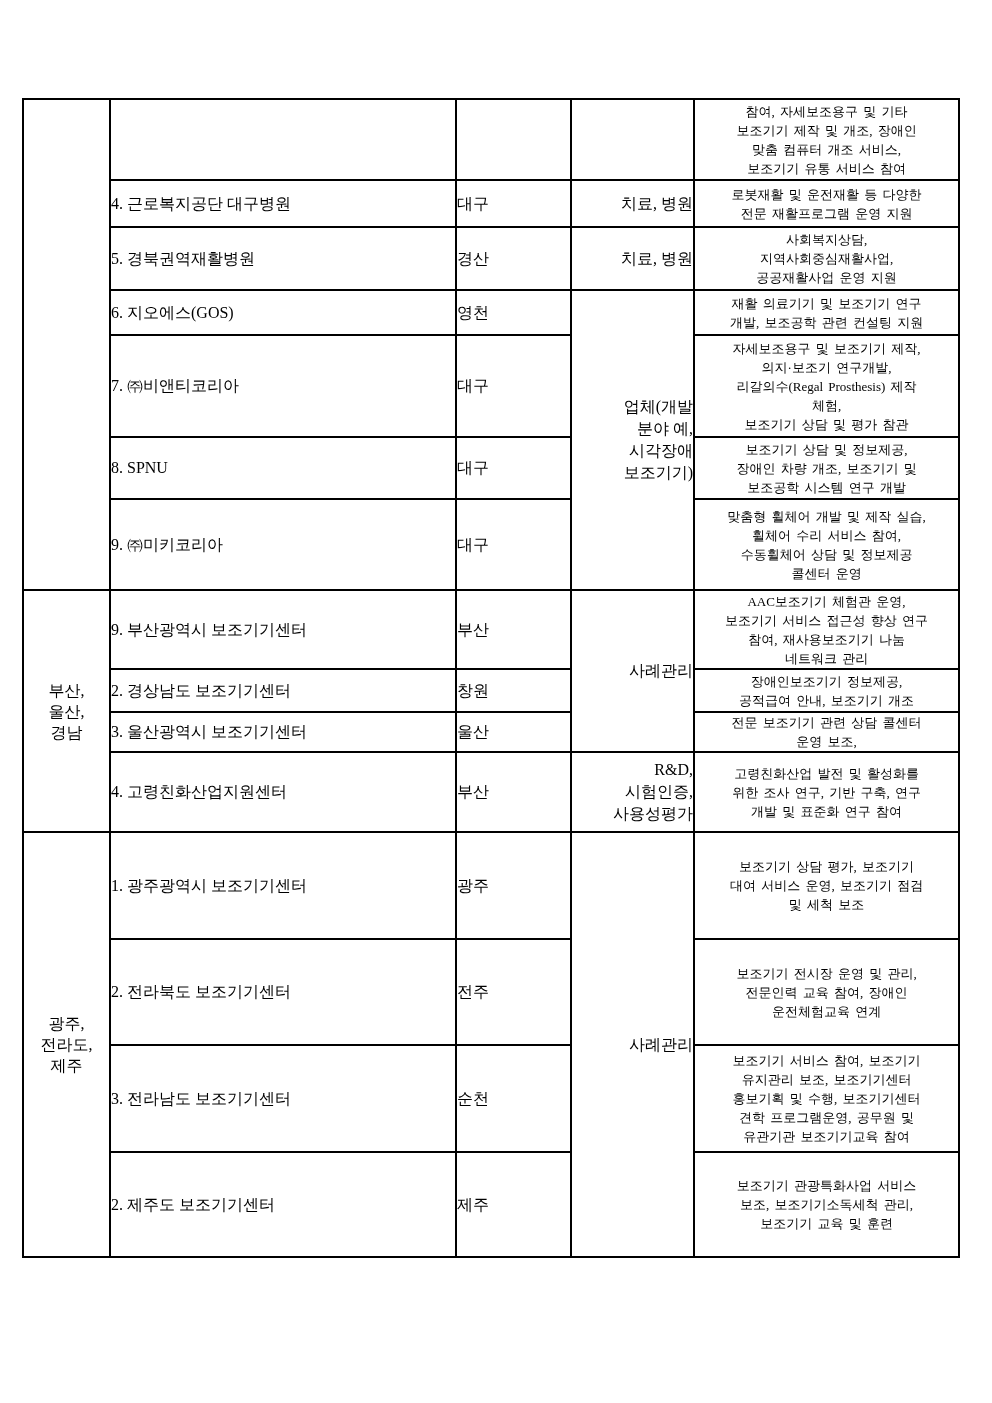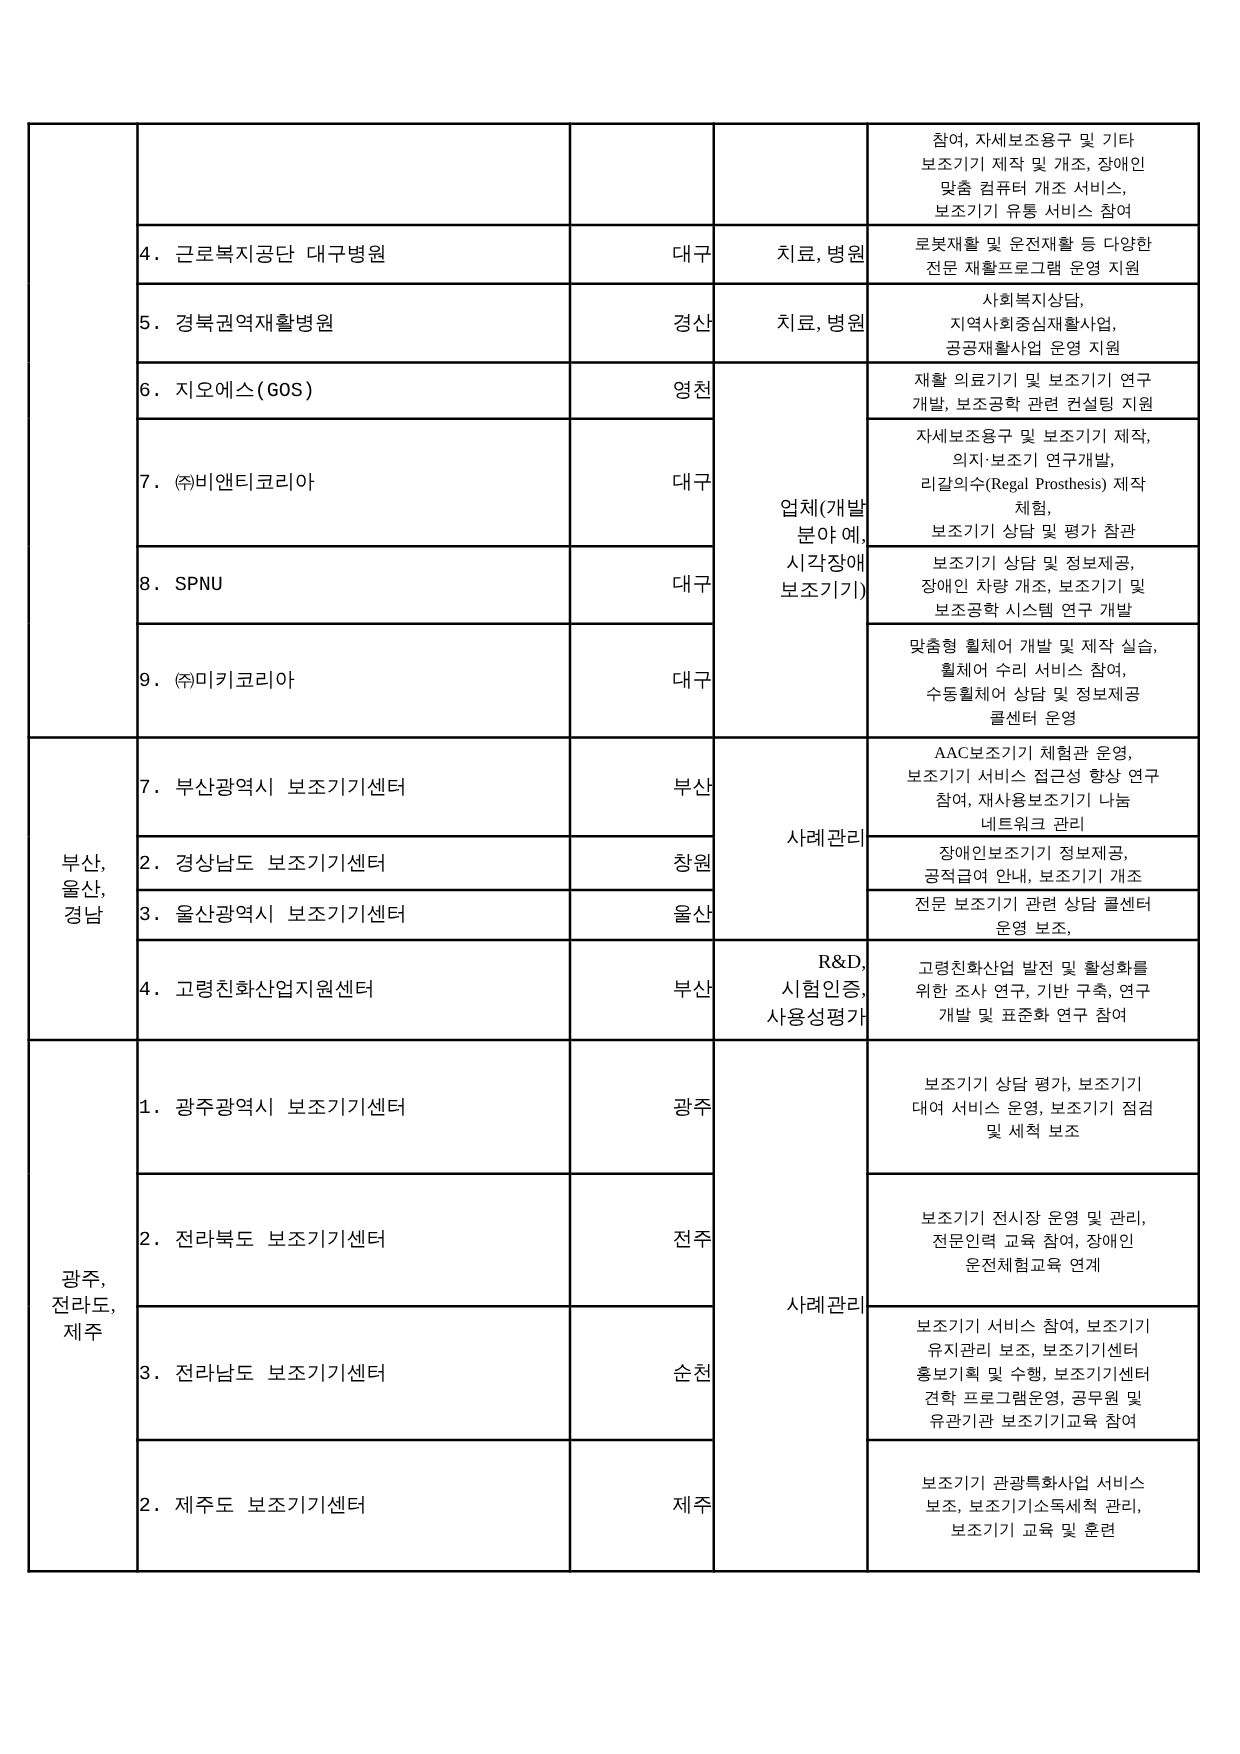--- a/index.html
+++ b/index.html
@@ -35,24 +35,23 @@
     text-align: center;
     font-size: 16px;
     line-height: 21px;
     margin-left: 11px;
   }
   td.org-cell {
     text-align: left;
     padding-left: 6px;
     font-size: 16px;
     line-height: 20px;
-    font-family: Liberation Mono, monospace;
   }
   td.city-cell {
-    text-align: right;
+    text-align: left;
     font-size: 16px;
     line-height: 20px;
   }
   td.category-cell {
     text-align: right;
     font-size: 16px;
     line-height: 22px;
   }
   td.desc-cell {
     text-align: center;
@@ -133,21 +132,21 @@
       <td class="desc-cell">맞춤형 휠체어 개발 및 제작 실습,
 휠체어 수리 서비스 참여,
 수동휠체어 상담 및 정보제공
 콜센터 운영</td>
     </tr>
 
     <tr style="height:79px">
       <td class="region-cell" rowspan="4">부산,
 울산,
 경남</td>
-      <td class="org-cell">7. 부산광역시 보조기기센터</td>
+      <td class="org-cell">9. 부산광역시 보조기기센터</td>
       <td class="city-cell">부산</td>
       <td class="category-cell" rowspan="3">사례관리</td>
       <td class="desc-cell">AAC보조기기 체험관 운영,
 보조기기 서비스 접근성 향상 연구
 참여, 재사용보조기기 나눔
 네트워크 관리</td>
     </tr>
     <tr style="height:43px">
       <td class="org-cell">2. 경상남도 보조기기센터</td>
       <td class="city-cell">창원</td>

